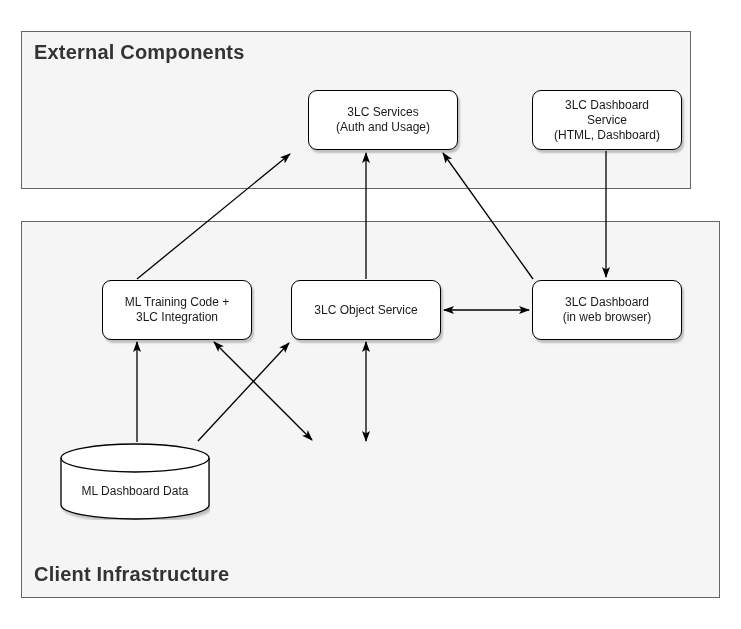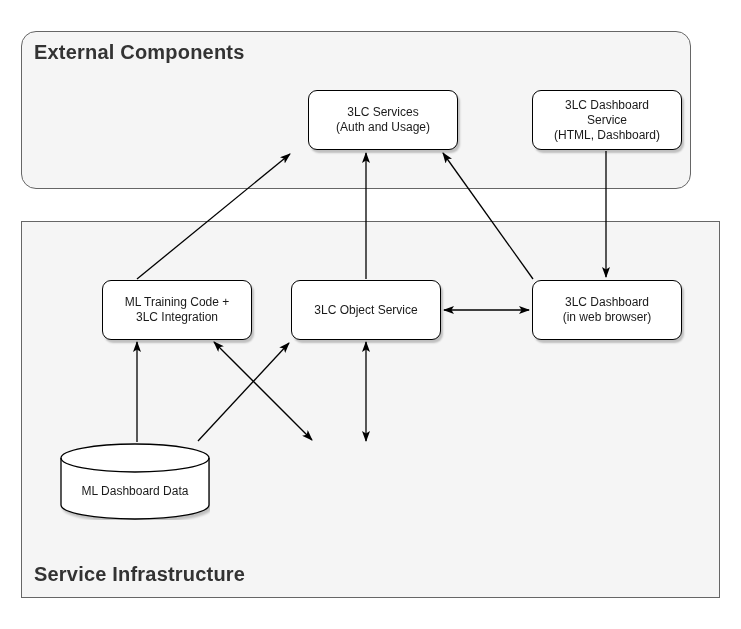--- a/index.html
+++ b/index.html
@@ -31,21 +31,21 @@
     border: 1px solid var(--container-border);
   }
   .container-title {
     position: absolute;
     font-size: 20px;
     font-weight: bold;
     color: var(--title-color);
     letter-spacing: 0.2px;
     white-space: nowrap;
   }
-  #external-container { left: 21px; top: 31px; width: 670px; height: 158px; border-radius: 15px; }
+  #external-container { left: 21px; top: 31px; width: 670px; height: 158px; }
   #client-container   { left: 21px; top: 221px; width: 699px; height: 377px; }
   #external-title { left: 12px; top: 9px; }
   #client-title   { left: 12px; bottom: 11px; }
 
   #edges-layer {
     position: absolute;
     left: 0; top: 0;
     width: 741px; height: 629px;
     pointer-events: none;
     z-index: 2;
@@ -103,21 +103,21 @@
 </style>
 </head>
 <body>
 
 <div class="canvas">
 
   <div class="container-box" id="external-container">
     <div class="container-title" id="external-title">External Components</div>
   </div>
   <div class="container-box" id="client-container">
-    <div class="container-title" id="client-title">Service Infrastructure</div>
+    <div class="container-title" id="client-title">Client Infrastructure</div>
   </div>
 
   <svg id="edges-layer" width="741" height="629" viewBox="0 0 741 629" xmlns="http://www.w3.org/2000/svg">
     <defs>
       <marker id="arrow-head" markerWidth="11" markerHeight="8" viewBox="0 0 11 8" refX="10" refY="4" orient="auto" markerUnits="userSpaceOnUse">
         <path d="M0,0 L11,4 L0,8 L2.6,4 Z" fill="#000000"></path>
       </marker>
       <marker id="arrow-head-start" markerWidth="11" markerHeight="8" viewBox="0 0 11 8" refX="10" refY="4" orient="auto-start-reverse" markerUnits="userSpaceOnUse">
         <path d="M0,0 L11,4 L0,8 L2.6,4 Z" fill="#000000"></path>
       </marker>

